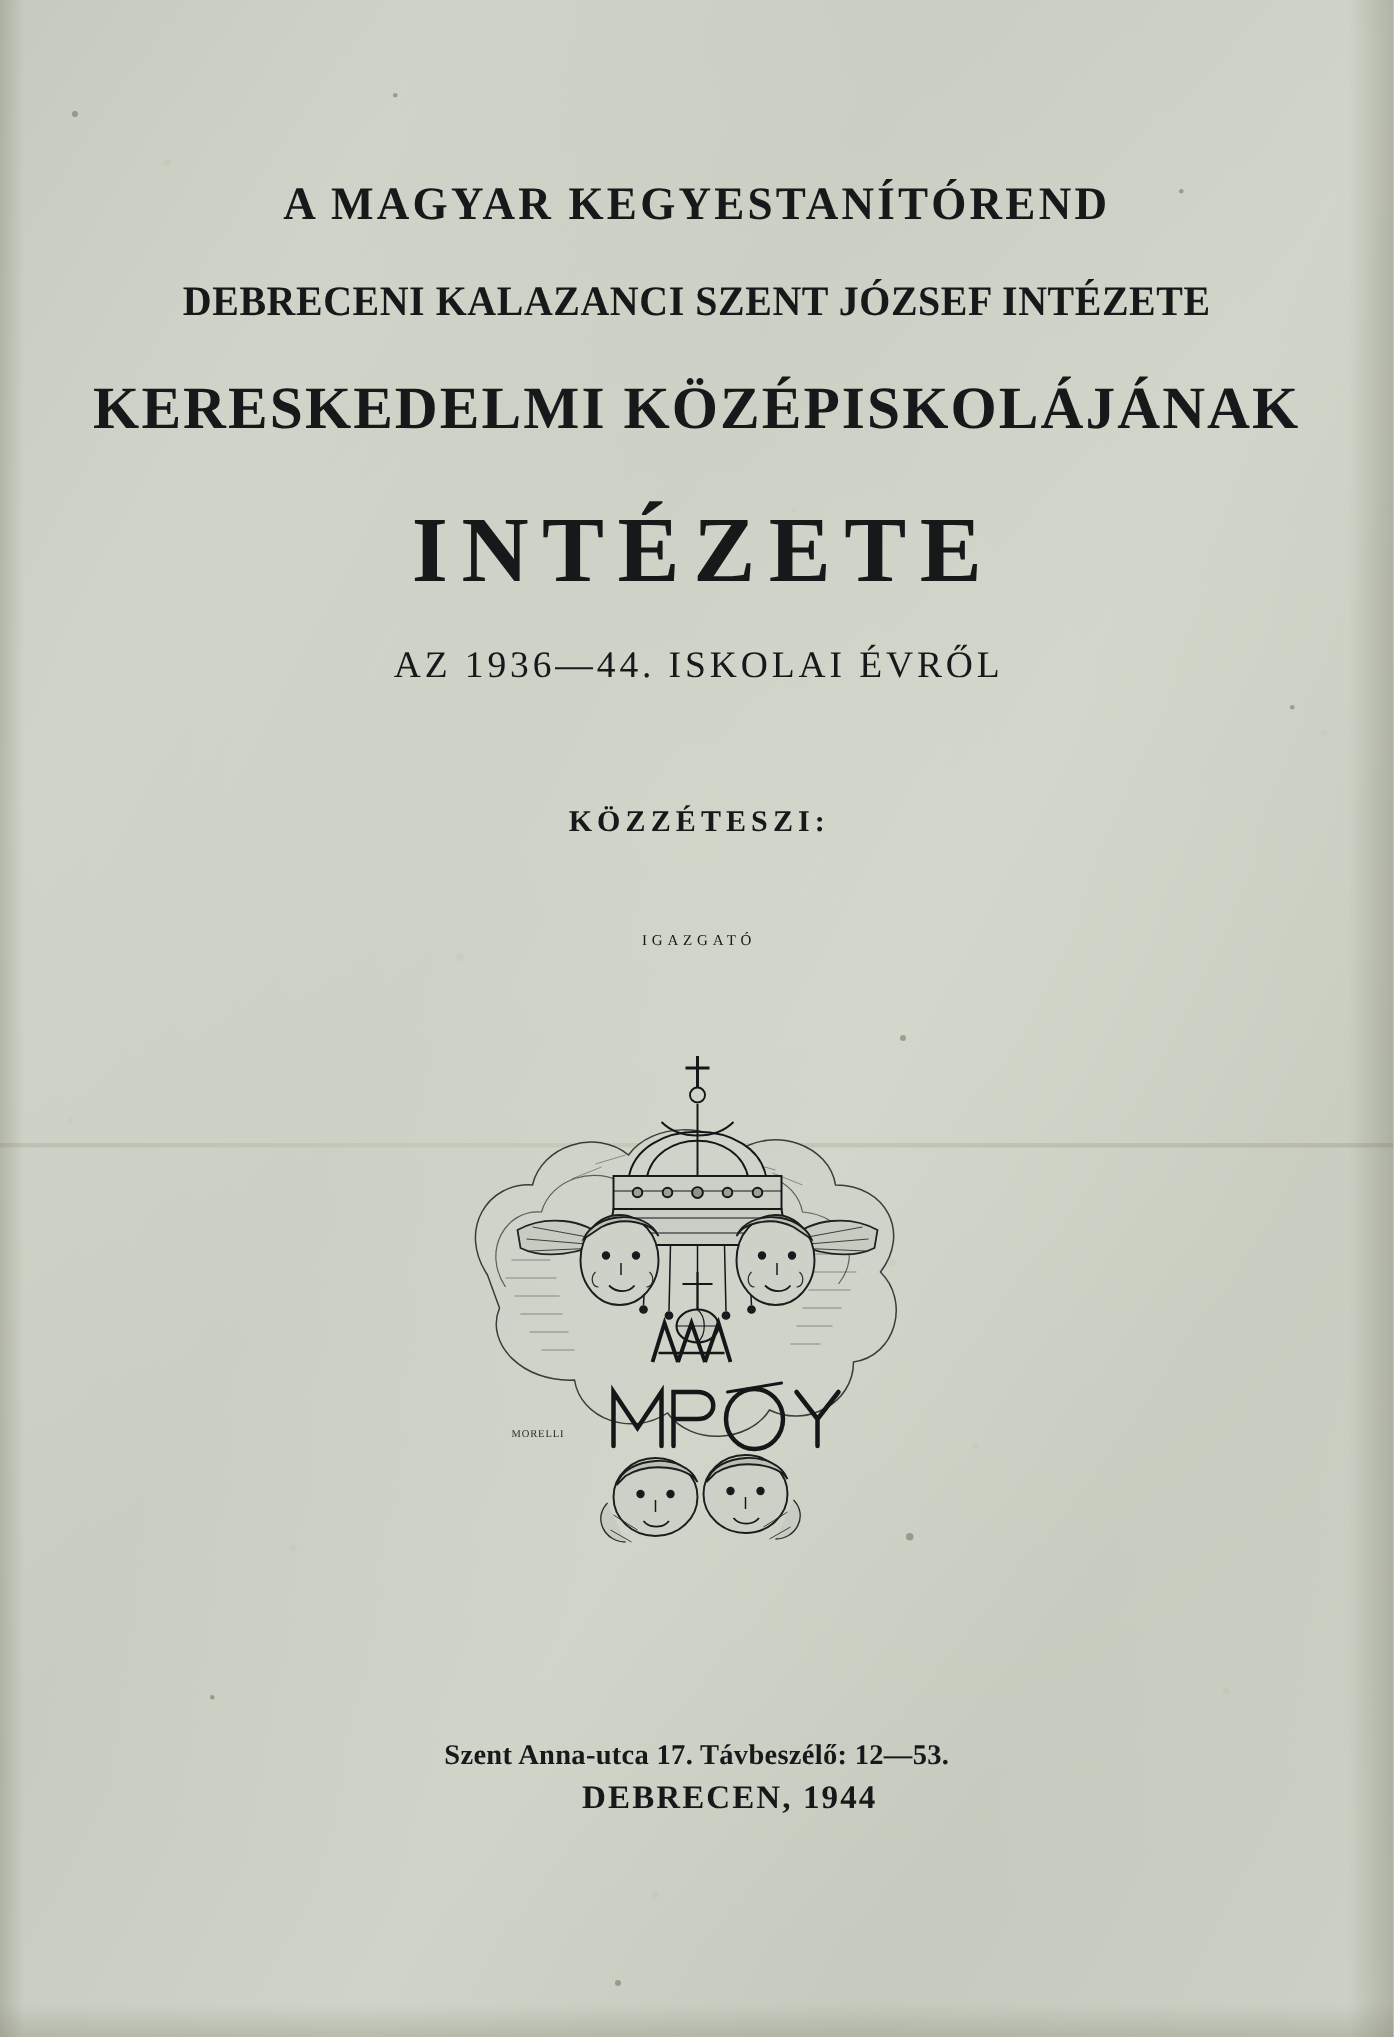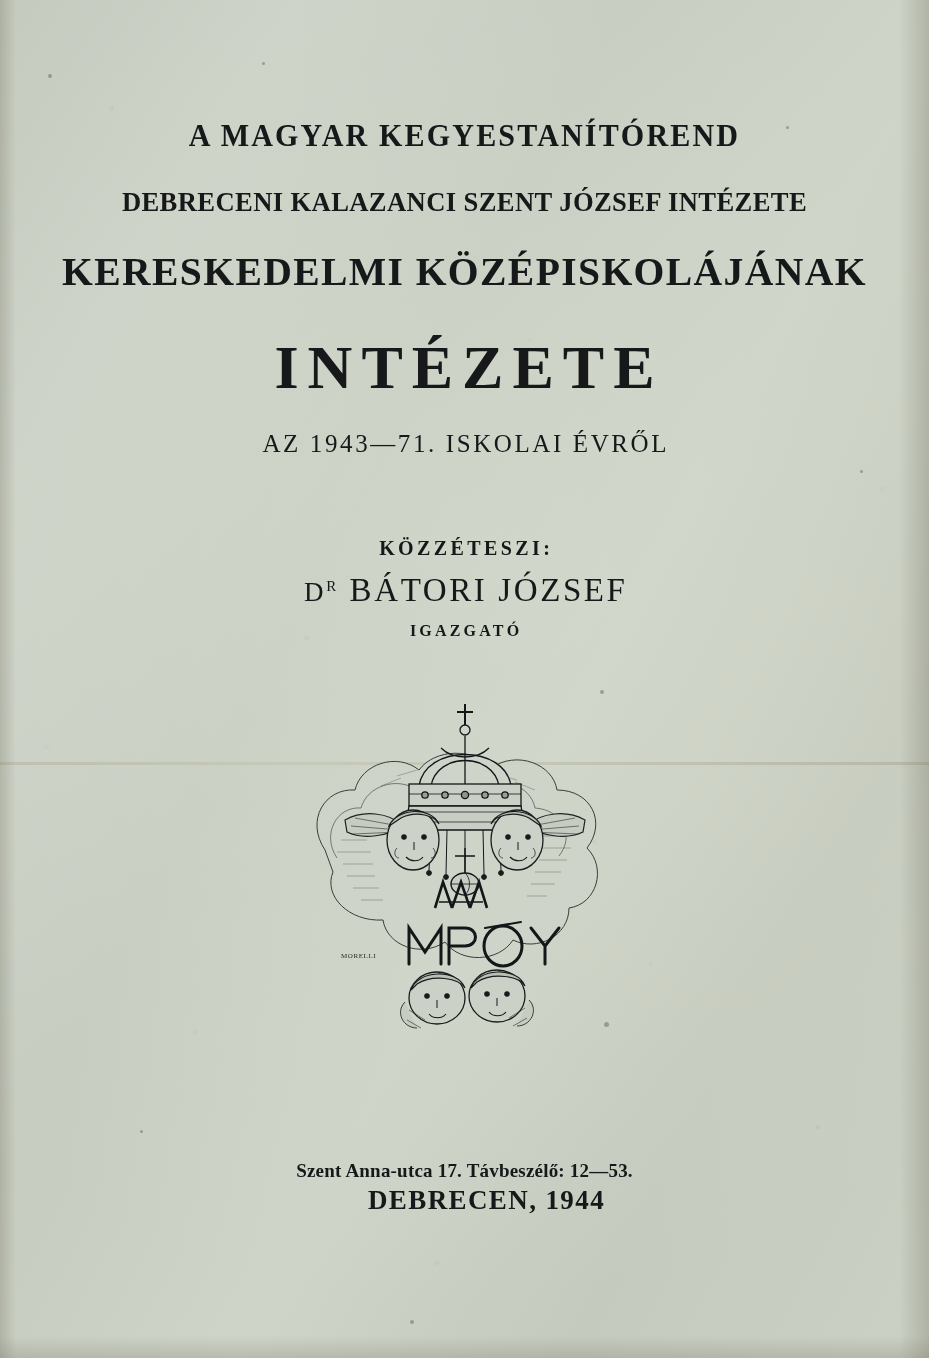--- a/index.html
+++ b/index.html
@@ -141,40 +141,40 @@
   #publisher-name .dr {
     font-size: 27px;
   }
   #publisher-name .dr sup {
     font-size: 15px;
     vertical-align: super;
   }
   #publisher-title {
     position: absolute;
     top: 622px; left: 0; right: 0;
-    font-size: 16px;
-    font-weight: bold;
+    font-size: 10px;
+    font-weight: normal;
     letter-spacing: 3.2px;
     text-indent: 3.2px;
   }
 
   #emblem {
     position: absolute;
     top: 690px;
     left: 50%;
     transform: translateX(-50%);
     width: 360px;
     height: 350px;
   }
   #emblem svg { display: block; width: 100%; height: 100%; }
 
   #city-year {
     position: absolute;
     top: 1185px; left: 0; right: 0;
-    font-size: 27px;
+    font-size: 22px;
     font-weight: bold;
     letter-spacing: 1.4px;
     margin-left: 44px;
   }
   #address {
     position: absolute;
     top: 1160px; left: 0; right: 0;
     font-size: 19px;
     font-weight: bold;
     letter-spacing: 0.2px;
@@ -208,27 +208,23 @@
   <div class="speck" style="left:140px;top:1130px;width:3px;height:3px;"></div>
   <div class="speck" style="left:410px;top:1320px;width:4px;height:4px;"></div>
   <div class="speck" style="left:786px;top:126px;width:3px;height:3px;"></div>
 
   <div class="content">
 
     <div class="line" id="l1">A MAGYAR KEGYESTANÍTÓREND</div>
     <div class="line" id="l2">DEBRECENI KALAZANCI SZENT JÓZSEF INTÉZETE</div>
     <div class="line" id="l3">KERESKEDELMI KÖZÉPISKOLÁJÁNAK</div>
     <div class="line" id="l4">INTÉZETE</div>
-    <div class="line" id="l5">AZ 1943—71. ISKOLAI ÉVRŐL</div>
+    <div class="line" id="l5">AZ 1936—44. ISKOLAI ÉVRŐL</div>
 
     <div class="line" id="publisher-label">KÖZZÉTESZI:</div>
-    <div class="line" id="publisher-name">
-      <span class="dr">D<sup>R</sup></span>
-      <span>BÁTORI JÓZSEF</span>
-    </div>
     <div class="line" id="publisher-title">IGAZGATÓ</div>
 
     <div id="emblem">
       <svg viewBox="0 0 360 350" xmlns="http://www.w3.org/2000/svg">
         <g stroke="#1a1c1e" fill="none" stroke-width="1.2">
 
           <path d="M40 160 C20 130 40 98 70 100 C76 74 112 62 134 80 C150 58 190 58 206 78
                    C232 60 268 74 272 100 C306 100 322 132 302 158
                    C322 178 312 214 284 218 C284 246 252 262 228 250
                    C214 272 176 274 160 252 C136 268 102 256 98 230

